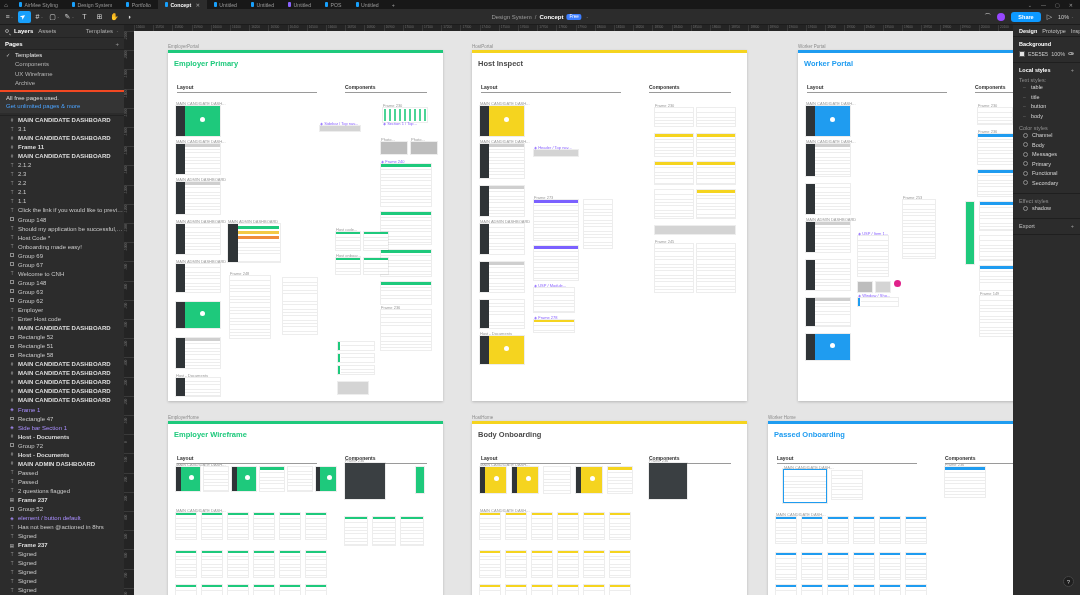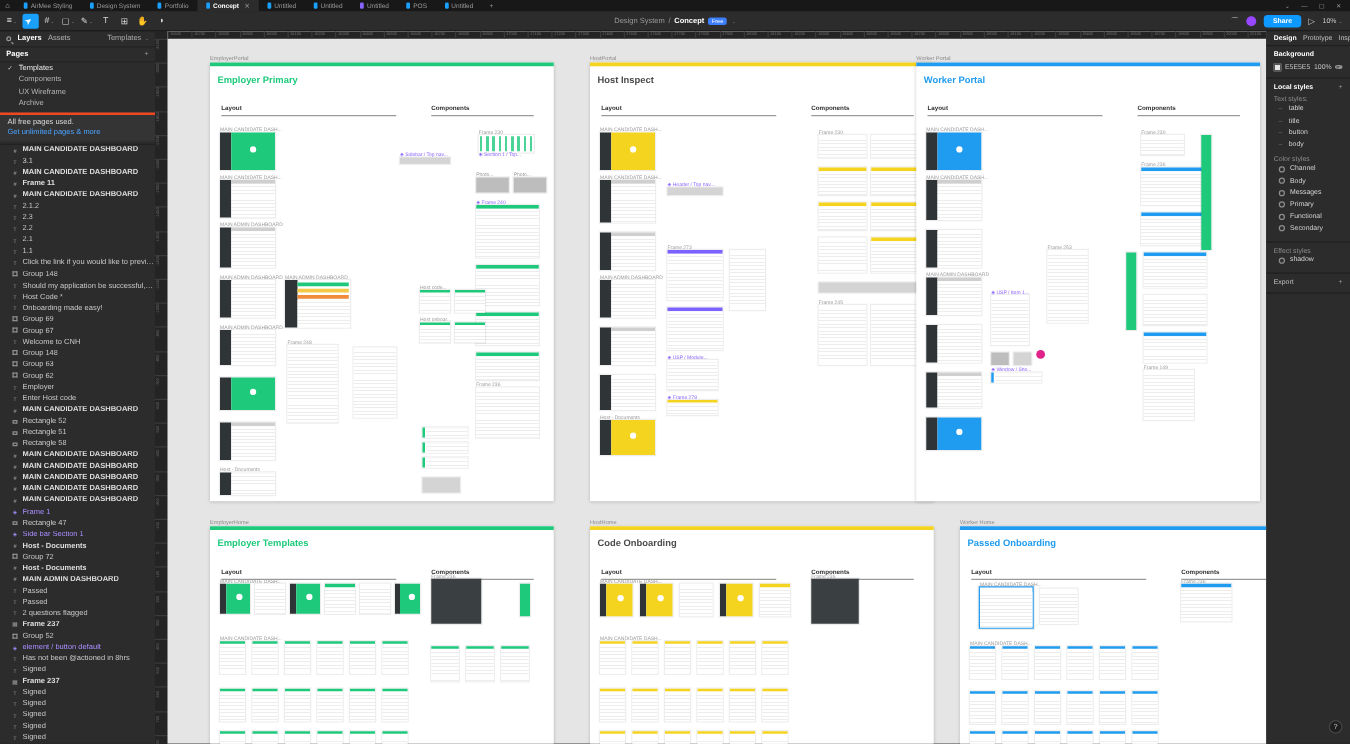--- a/index.html
+++ b/index.html
@@ -784,21 +784,21 @@
           </div>
           <div class="thumb" style="left: 183px; top: 176px; width: 80px; height: 8px; background: rgb(212, 212, 212);"></div>
           <div class="thumb" style="left: 183px; top: 194px; width: 38px; height: 48px;">
             <div class="rows-full" style="top: 2px;"></div>
             <span class="t-label">Frame 245</span>
           </div>
           <div class="thumb" style="left: 225px; top: 194px; width: 38px; height: 48px;">
             <div class="rows-full" style="top: 2px;"></div>
           </div>
         </div>
-        <div class="frame" style="left: 599px; top: 25px; width: 275px; height: 351px;">
+        <div class="frame" style="left: 664px; top: 25px; width: 275px; height: 351px;">
           <span class="frame-label">Worker Portal</span>
           <div class="frame-top" style="background: rgb(31, 156, 240);"></div>
           <div class="frame-title" style="color: rgb(31, 156, 240);">Worker Portal</div>
           <div class="sec" style="left: 9px; width: 140px;">Layout</div>
           <div class="sec" style="left: 177px; width: 82px;">Components</div>
           <div class="thumb" style="left: 8px; top: 56px; width: 44px; height: 30px;">
             <div class="side"></div>
             <div class="bodyfill" style="background: rgb(31, 156, 240);"></div>
             <div class="dot"></div>
             <span class="t-label">MAIN CANDIDATE DASH...</span>
@@ -876,21 +876,21 @@
             <div class="rows" style="left: 0px;"></div>
           </div>
           <div class="thumb" style="left: 182px; top: 246px; width: 40px; height: 40px;">
             <div class="rows-full" style="top: 2px;"></div>
             <span class="t-label">Frame 149</span>
           </div>
         </div>
         <div class="frame" style="left: 34px; top: 396px; width: 275px; height: 200px;">
           <span class="frame-label">EmployerHome</span>
           <div class="frame-top" style="background: rgb(30, 201, 124);"></div>
-          <div class="frame-title" style="color: rgb(30, 201, 124);">Employer Templates</div>
+          <div class="frame-title" style="color: rgb(30, 201, 124);">Employer Wireframe</div>
           <div class="sec" style="left: 9px; width: 140px;">Layout</div>
           <div class="sec" style="left: 177px; width: 82px;">Components</div>
           <div class="thumb" style="left: 8px; top: 46px; width: 24px; height: 24px;">
             <div class="side"></div>
             <div class="bodyfill" style="background: rgb(30, 201, 124);"></div>
             <div class="dot"></div>
             <span class="t-label">MAIN CANDIDATE DASH...</span>
           </div>
           <div class="thumb" style="left: 36px; top: 46px; width: 24px; height: 24px;">
             <div class="rows-full" style="top: 2px;"></div>
@@ -998,21 +998,21 @@
             <div class="rows-full" style="top: 3px;"></div>
           </div>
           <div class="thumb" style="left: 233px; top: 96px; width: 22px; height: 28px;">
             <div class="topline" style="background: rgb(30, 201, 124);"></div>
             <div class="rows-full" style="top: 3px;"></div>
           </div>
         </div>
         <div class="frame" style="left: 338px; top: 396px; width: 275px; height: 200px;">
           <span class="frame-label">HostHome</span>
           <div class="frame-top" style="background: rgb(245, 212, 31);"></div>
-          <div class="frame-title" style="color: rgb(74, 74, 74);">Code Onboarding</div>
+          <div class="frame-title" style="color: rgb(74, 74, 74);">Body Onboarding</div>
           <div class="sec" style="left: 9px; width: 140px;">Layout</div>
           <div class="sec" style="left: 177px; width: 82px;">Components</div>
           <div class="thumb" style="left: 8px; top: 46px; width: 26px; height: 26px;">
             <div class="side"></div>
             <div class="bodyfill" style="background: rgb(245, 212, 31);"></div>
             <div class="dot"></div>
             <span class="t-label">MAIN CANDIDATE DASH...</span>
           </div>
           <div class="thumb" style="left: 40px; top: 46px; width: 26px; height: 26px;">
             <div class="side"></div>

